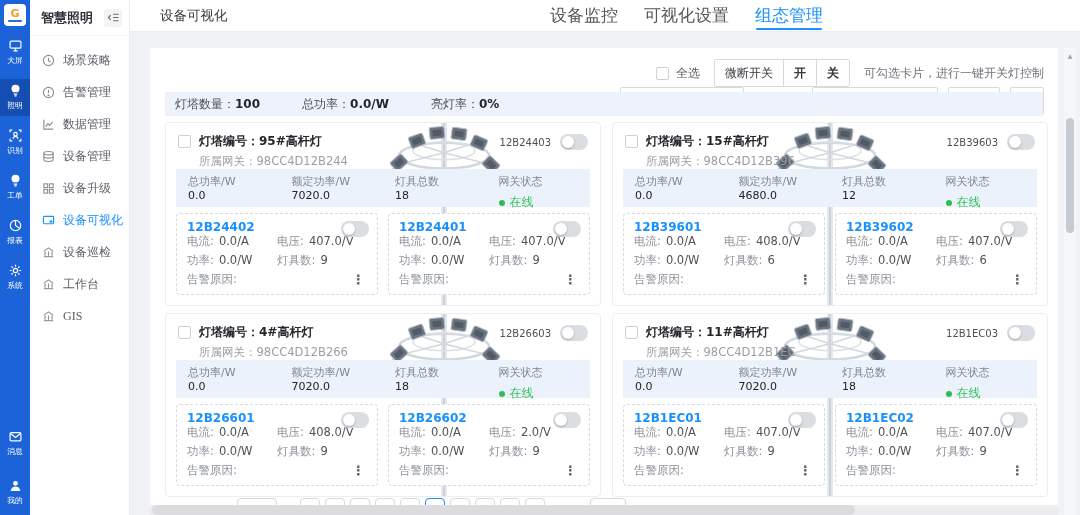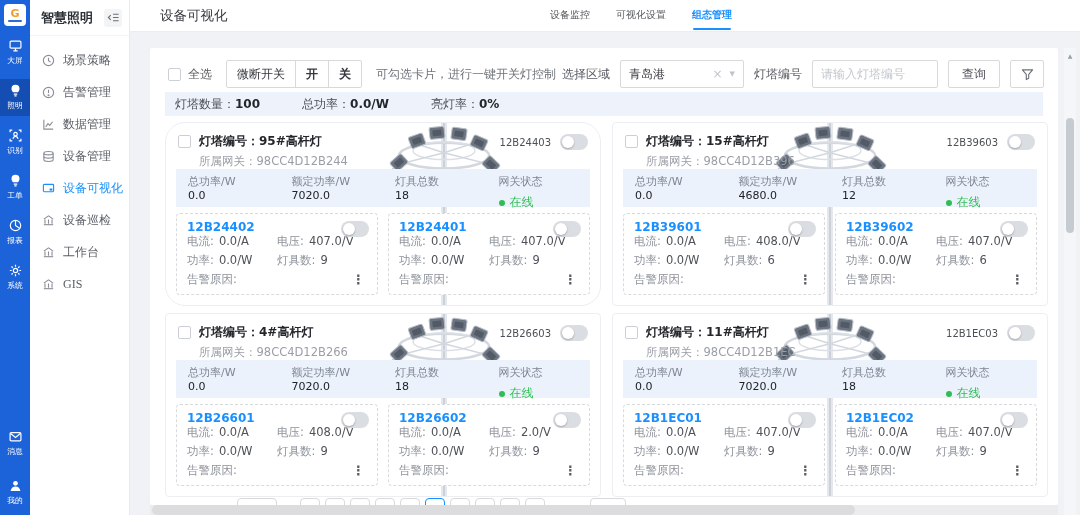--- a/index.html
+++ b/index.html
@@ -24,29 +24,29 @@
   .side-nav { padding-top:8px; }
   .side-item { height:32px; display:flex; align-items:center; gap:8px; padding-left:12px; font-size:12px; color:#5a5e66; cursor:pointer; }
   .side-item svg { flex:none; color:#8a8f98; }
   .side-item.active { color:#1890ff; }
   .side-item.active svg { color:#1890ff; }
 
   
   .topbar { position:absolute; left:130px; top:0; width:950px; height:32px; background:#fff; border-bottom:1px solid #ededed; z-index:3; }
   .page-title { position:absolute; left:30px; top:0; line-height:31px; font-size:13.5px; color:#35383e; }
   .tabs { position:absolute; left:420px; top:0; height:32px; display:flex; gap:26px; }
-  .tab { position:relative; line-height:30px; font-size:10px; color:#53565c; cursor:pointer; }
-  .tab.active { color:#1890ff;font-weight:bold; }
+  .tab { position:relative; line-height:30px; font-size:17px; color:#53565c; cursor:pointer; }
+  .tab.active { color:#1890ff; }
   .tab.active::after { content:''; position:absolute; left:1px; right:1px; bottom:2px; height:2px; background:#1890ff; border-radius:1px; }
 
   
   .content { position:absolute; left:130px; top:32px; width:950px; height:483px; }
   .panel { position:absolute; left:20px; top:16px; width:908px; height:457px; background:#fff; border-radius:2px; overflow:hidden; }
 
-  .toolbar { position:absolute; left:0; top:11px; width:100%; height:30px; display:flex; align-items:center; justify-content:space-between; padding:0 14px 0 18px; }
+  .toolbar { position:absolute; left:0; top:11px; width:100%; height:30px; display:flex; align-items:flex-end; justify-content:space-between; padding:0 14px 0 18px;flex-direction:column; }
   .tb-left { display:flex; align-items:center; gap:14px; }
   .cb { display:inline-block; width:13px; height:13px; border:1px solid #ccd0d6; border-radius:2px; background:#fff; flex:none; cursor:pointer; }
   .cb-wrap { display:flex; align-items:center; gap:7px; color:#595959; }
   .switch-group { display:flex; align-items:stretch; height:28px; border:1px solid #d9d9d9; border-radius:2px; color:#35383e; }
   .sg-label { display:flex; align-items:center; padding:0 10px; }
   .sg-btn { display:flex; align-items:center; padding:0 10px; border-left:1px solid #d9d9d9; font-weight:bold; cursor:pointer; }
   .hint { color:#6e7278; }
   .tb-right { display:flex; align-items:center; gap:10px; color:#565a61; }
   .select { width:124px; height:28px; border:1px solid #d9d9d9; border-radius:2px; background:#fff; display:flex; align-items:center; padding:0 8px; color:#35383e; cursor:pointer; }
   .select .sv { flex:1; }
@@ -55,21 +55,21 @@
   .input { width:126px; height:28px; border:1px solid #d9d9d9; border-radius:2px; padding:0 8px; font-size:12px; font-family:inherit; color:#333; outline:none; }
   .input::placeholder { color:#c3c7cd; }
   .btn { height:28px; padding:0 13px; border:1px solid #d9d9d9; border-radius:2px; background:#fff; font-size:12px; font-family:inherit; color:#4a4e55; display:flex; align-items:center; cursor:pointer; }
   .icon-btn { width:34px; height:28px; padding:0; justify-content:center; }
 
   .summary { position:absolute; left:15px; top:44px; width:878px; height:24px; background:#edf2fb; display:flex; align-items:center; gap:42px; padding:0 10px; color:#4c5158; }
   .sum-v { font-weight:600; color:#23262b; }
 
   
   .card { position:absolute; width:436px; height:184px; border:1px solid #eceef1; border-radius:4px; background:#fff; overflow:hidden; }
-  .card.c0 { left:15px;  top:74px;border-radius:20px; }
+  .card.c0 { left:15px;  top:74px; }
   .card.c1 { left:462px; top:74px; }
   .card.c2 { left:15px;  top:265px; }
   .card.c3 { left:462px; top:265px; }
   .tower { position:absolute; top:0; width:116px; height:182px; z-index:0; }
   .pos-a .tower { left:calc(64% - 58px); }
   .pos-b .tower { left:calc(50% - 58px); }
 
   .card-head { position:relative; z-index:1; padding:10px 12px 0; display:flex; gap:8px; }
   .card-head .cb { margin-top:2px; }
   .ct-l1 { font-size:12px; font-weight:bold; color:#24262b; }
@@ -248,20 +248,29 @@
         <span>数据管理</span>
       </div>
       <div class="side-item">
         <svg class="micon" viewBox="0 0 14 14" fill="none" stroke="currentColor" stroke-width="1.2">
             <ellipse cx="7" cy="3.4" rx="5" ry="1.8"></ellipse>
             <path d="M2 3.4v7.2c0 1 2.2 1.8 5 1.8s5-.8 5-1.8V3.4"></path>
             <path d="M2 7c0 1 2.2 1.8 5 1.8S12 8 12 7"></path>
           </svg>
         <span>设备管理</span>
       </div>
+      <div class="side-item">
+        <svg class="micon" viewBox="0 0 14 14" fill="none" stroke="currentColor" stroke-width="1.2">
+            <rect x="2" y="2" width="4" height="4"></rect>
+            <rect x="8" y="2" width="4" height="4"></rect>
+            <rect x="2" y="8" width="4" height="4"></rect>
+            <rect x="8" y="8" width="4" height="4"></rect>
+          </svg>
+        <span>设备升级</span>
+      </div>
       <div class="side-item active">
         <svg class="micon" viewBox="0 0 14 14" fill="none" stroke="currentColor" stroke-width="1.2">
             <rect x="1.5" y="2.5" width="11" height="8" rx="1"></rect>
             <rect x="8.2" y="7" width="3" height="2.3" fill="currentColor" stroke="none"></rect>
           </svg>
         <span>设备可视化</span>
       </div>
       <div class="side-item">
         <svg class="micon" viewBox="0 0 14 14" fill="none" stroke="currentColor" stroke-width="1.2">
             <path d="m2 5.5 5-3.5 5 3.5"></path>

